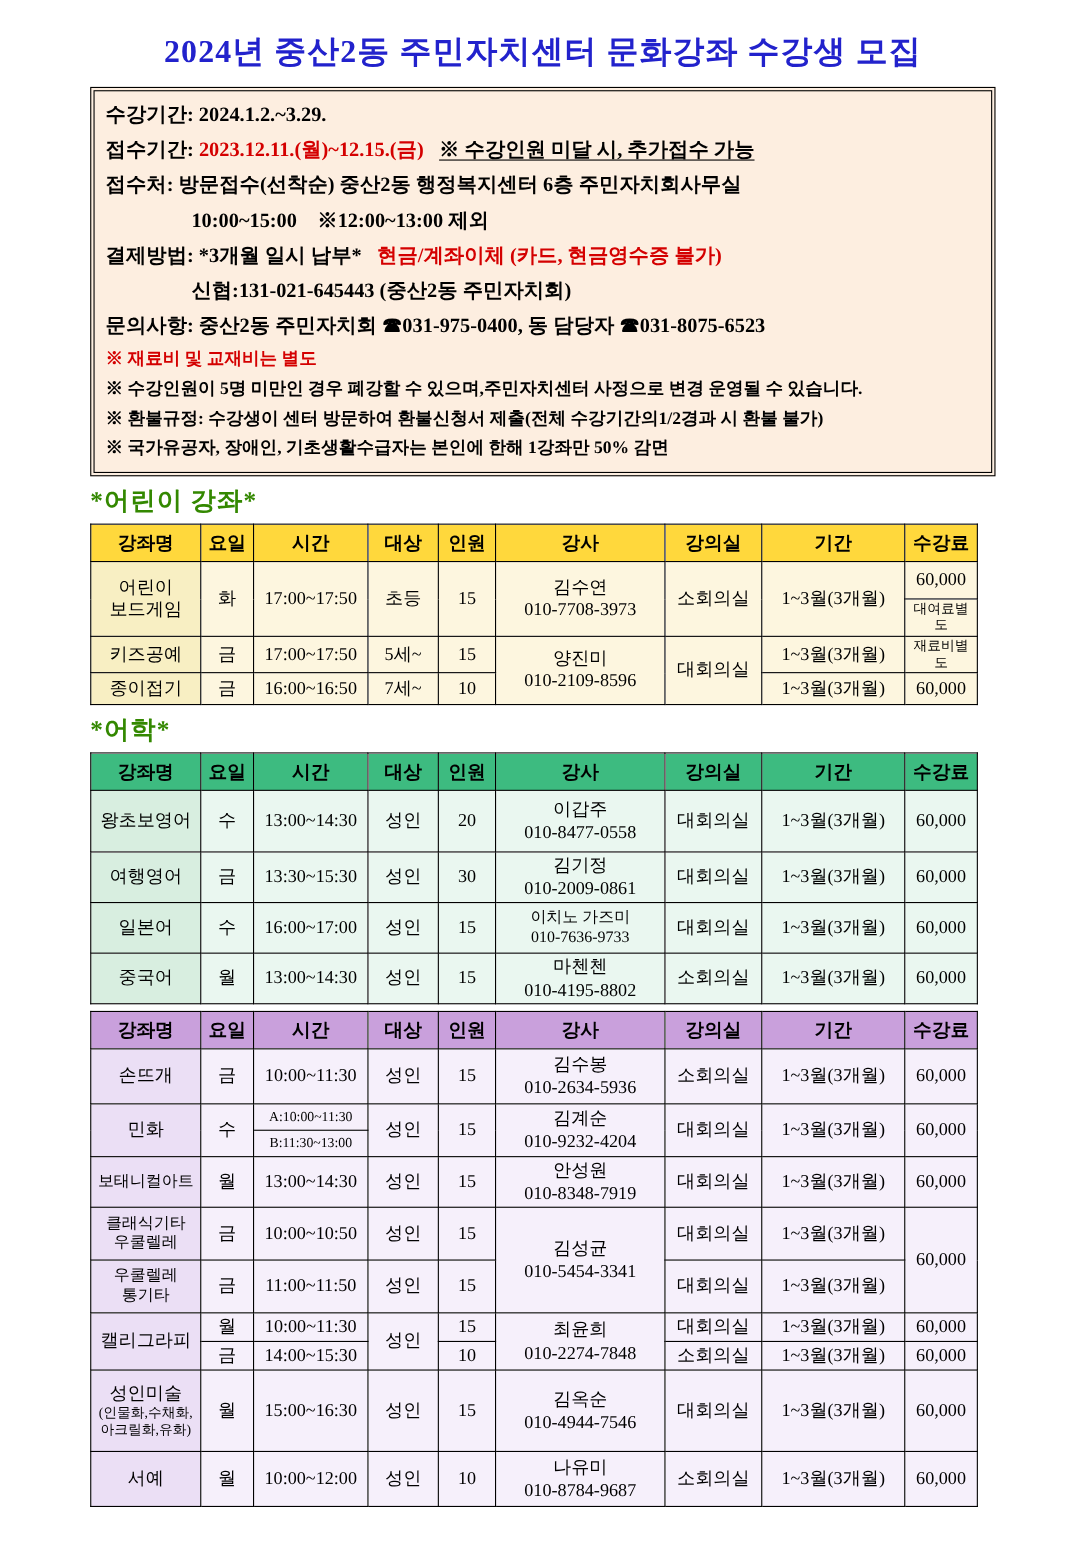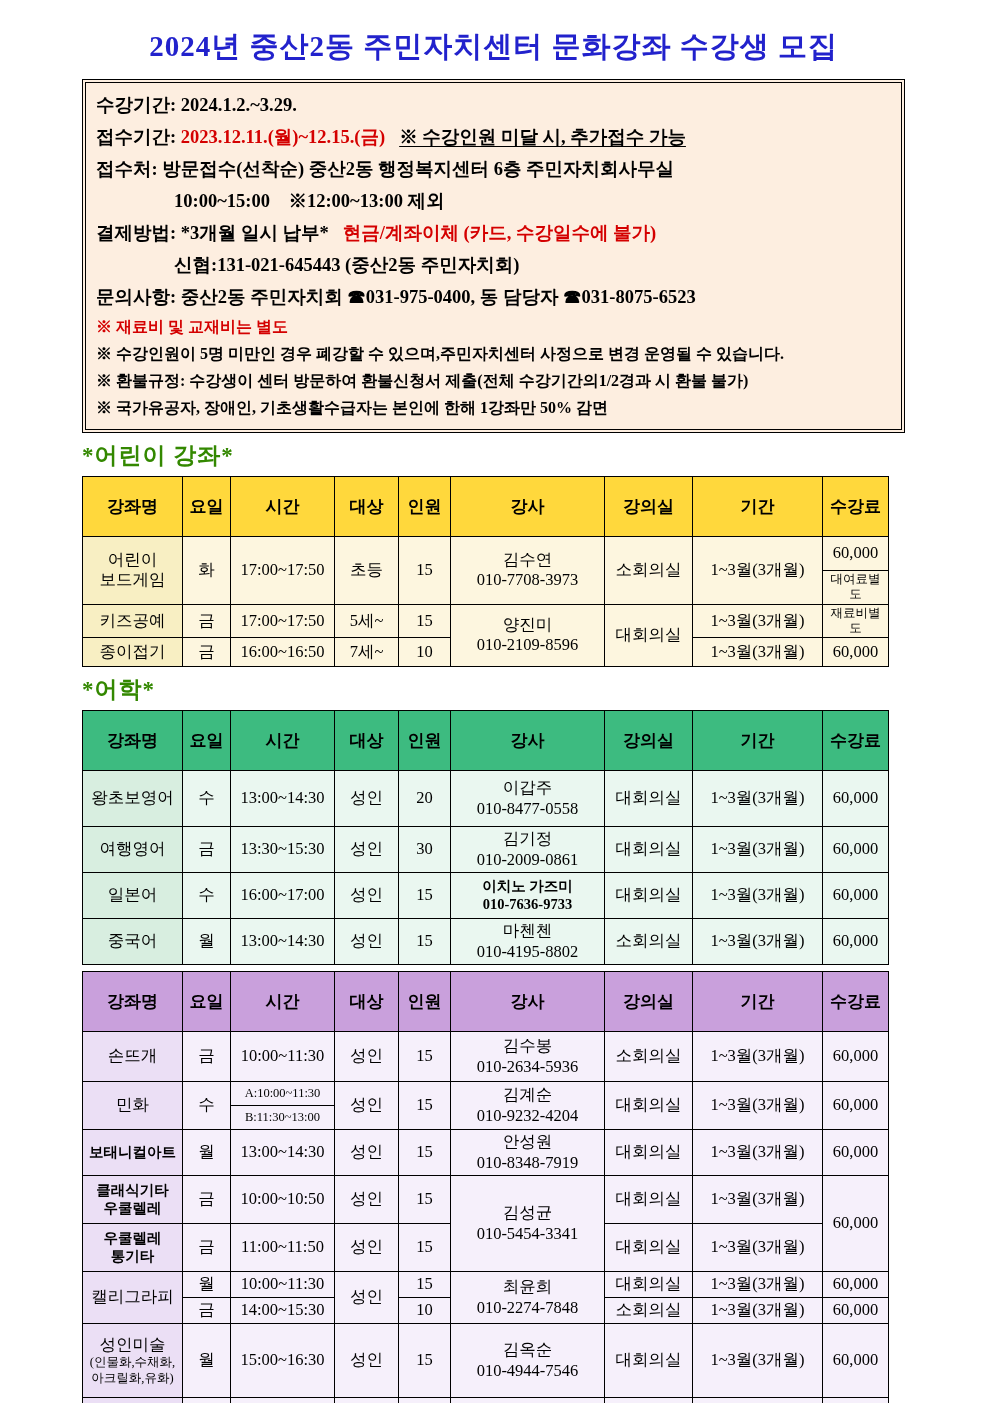--- a/index.html
+++ b/index.html
@@ -52,46 +52,46 @@
     table-layout:fixed;
   }
   th, td {
     border:1.6px solid #000;
     text-align:center; vertical-align:middle;
     overflow:hidden;
   }
   th {
     background:var(--hbg,#ddd);
     font-size:17px; font-weight:bold;
-    height:30px; padding:18px 2px;
+    height:30px; padding:5px 2px;
   }
   td {
     background:var(--cbg,#fff);
     font-size:16.5px; line-height:1.22;
     padding:1px 2px;
   }
   td span { white-space:pre-line; display:block; }
   td.first { background:var(--fbg,#eee); }
   td.small span { font-size:12.5px; font-weight:normal; }
-  td.sm span { font-size:14.5px;font-weight:bold; }
+  td.sm span { font-size:14.5px; }
   td .sub { font-size:12.5px; line-height:1.25; }
   .section table { margin-bottom:6px; }
 </style>
 </head>
 <body>
 
 <div class="page">
   <h1 class="title">2024년 중산2동 주민자치센터 문화강좌 수강생 모집</h1>
 
   <div class="info-box">
       <div class="info-line lg"><span>수강기간: 2024.1.2.~3.29.</span></div>
       <div class="info-line lg"><span>접수기간: </span><span class="red">2023.12.11.(월)~12.15.(금)</span><span class="underline pad">※ 수강인원 미달 시, 추가접수 가능</span></div>
       <div class="info-line lg"><span>접수처: 방문접수(선착순) 중산2동 행정복지센터 6층 주민자치회사무실</span></div>
       <div class="info-line lg indent1"><span>10:00~15:00　※12:00~13:00 제외</span></div>
-      <div class="info-line lg"><span>결제방법: *3개월 일시 납부*</span><span class="red pad">현금/계좌이체 (카드, 수강일수에 불가)</span></div>
+      <div class="info-line lg"><span>결제방법: *3개월 일시 납부*</span><span class="red pad">현금/계좌이체 (카드, 현금영수증 불가)</span></div>
       <div class="info-line lg indent1"><span>신협:131-021-645443 (중산2동 주민자치회)</span></div>
       <div class="info-line lg"><span>문의사항: 중산2동 주민자치회 ☎031-975-0400, 동 담당자 ☎031-8075-6523</span></div>
       <div class="info-line sm"><span class="red">※ 재료비 및 교재비는 별도</span></div>
       <div class="info-line sm"><span>※ 수강인원이 5명 미만인 경우 폐강할 수 있으며,주민자치센터 사정으로 변경 운영될 수 있습니다.</span></div>
       <div class="info-line sm"><span>※ 환불규정: 수강생이 센터 방문하여 환불신청서 제출(전체 수강기간의1/2경과 시 환불 불가)</span></div>
       <div class="info-line sm"><span>※ 국가유공자, 장애인, 기초생활수급자는 본인에 한해 1강좌만 50% 감면</span></div>
     </div>
 
   <div class="section">
     <div class="section-title">*어린이 강좌*</div>

